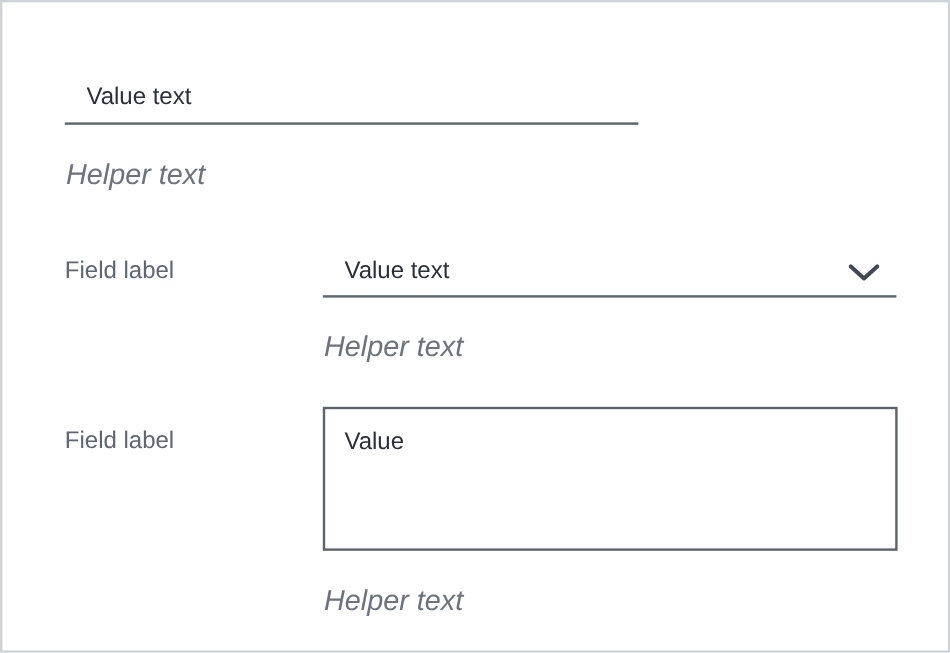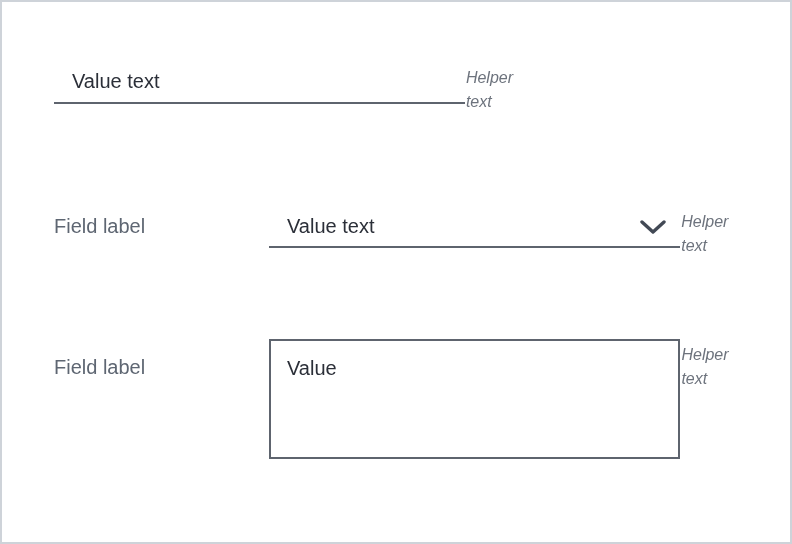--- a/index.html
+++ b/index.html
@@ -32,21 +32,21 @@
     flex: 0 0 215px;
     font-size: 20px;
     color: #5e6672;
     line-height: 40px;
     white-space: nowrap;
   }
 
   .control {
     width: 478px;
     display: flex;
-    flex-direction: row;
+    flex-direction: column;
   }
 
   .text-input {
     width: 478px;
     height: 42px;
     border: none;
     border-bottom: 2px solid #5e646e;
     padding: 0 0 2px 18px;
     font-family: "Liberation Sans", "DejaVu Sans", sans-serif;
     font-size: 20px;
@@ -78,23 +78,23 @@
     font-family: "Liberation Sans", "DejaVu Sans", sans-serif;
     font-size: 20px;
     line-height: 28px;
     color: #2b2f38;
     resize: none;
     outline: none;
     background: #ffffff;
   }
 
   .helper {
-    margin-top: 4px;
+    margin-top: 30px;
     padding-left: 1px;
-    font-size: 16px;
+    font-size: 24px;
     font-style: italic;
     color: #6d737d;
     line-height: 24px;
   }
 
   
   #field-row-text     { top: 60px; }
   #field-row-select   { top: 204px; }
   #field-row-textarea { top: 337px; }
 

